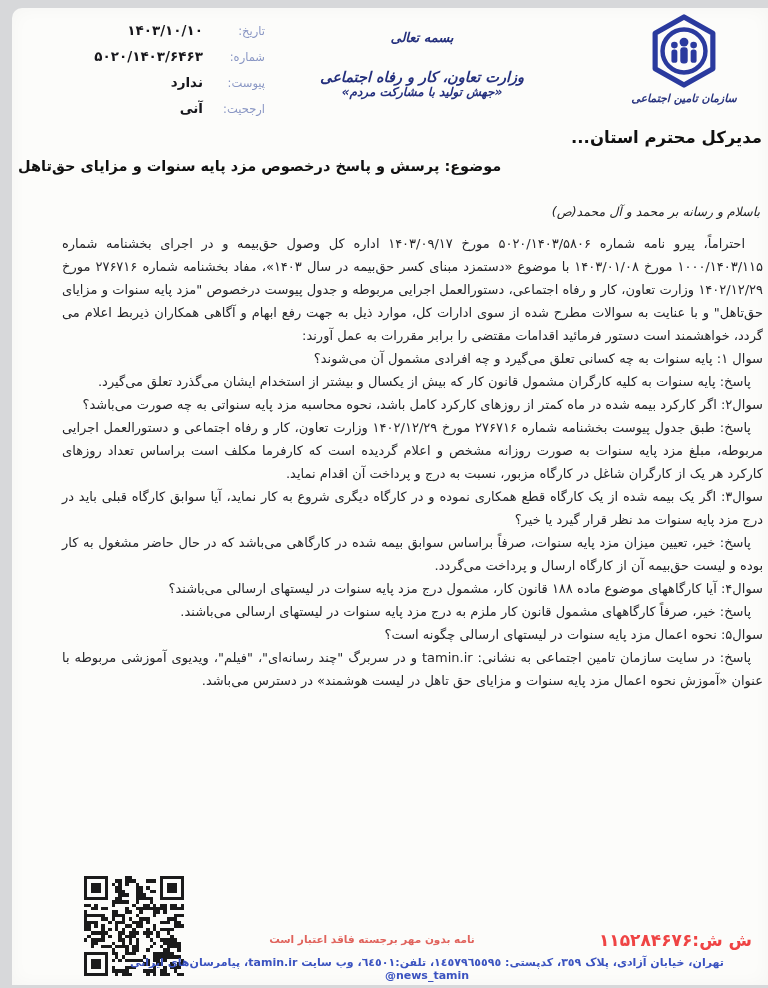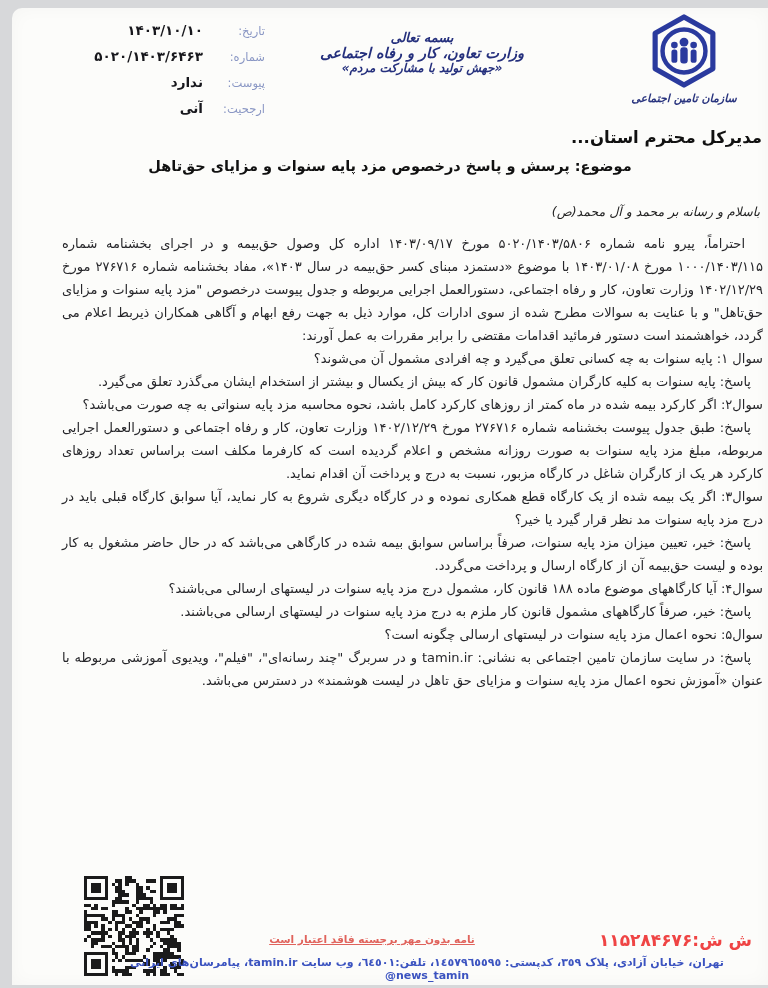--- a/index.html
+++ b/index.html
@@ -13,46 +13,46 @@
     background:#fcfcfa;border-radius:10px 0 0 0;
     box-shadow:inset 0 0 18px rgba(0,0,0,0.03);
   }
   
   .meta{position:absolute;top:14px;left:18px;width:235px;}
   .meta-row{display:flex;direction:rtl;align-items:baseline;height:26px;}
   .meta-label{width:62px;font-size:11.5px;color:#8a97c4;flex:0 0 auto;}
   .meta-value{flex:1;font-size:13.5px;font-weight:bold;color:#17171c;text-align:right;padding-left:70px;}
   .center-head{position:absolute;top:10px;left:295px;width:230px;text-align:center;color:#25307d;}
   .center-head .besmele{font-size:13px;font-weight:bold;font-style:italic;margin-top:12px;}
-  .center-head .ministry{font-size:14.5px;font-weight:bold;font-style:italic;margin-top:0;}
+  .center-head .ministry{font-size:14.5px;font-weight:bold;font-style:italic;margin-top:24px;}
   .center-head .slogan{font-size:12px;font-weight:bold;font-style:italic;}
   .logo-block{position:absolute;top:6px;right:14px;width:140px;text-align:center;}
   .logo-block svg{display:block;margin:0 auto;}
   .org-name{font-size:11px;font-weight:bold;font-style:italic;color:#2a357f;margin-top:4px;white-space:nowrap;}
   
   .recipient{position:absolute;top:120px;right:6px;left:6px;text-align:right;
     font-size:16.5px;font-weight:bold;color:#111;}
-  .subject{position:absolute;top:150px;right:6px;left:6px;text-align:center;
+  .subject{position:absolute;top:150px;right:6px;left:6px;text-align:left;
     font-size:14.5px;font-weight:bold;color:#111;}
   .salutation{position:absolute;top:196px;right:8px;text-align:right;
     font-size:12.5px;font-style:italic;color:#222;}
   
   .body-text{
     position:absolute;top:224px;right:5px;left:50px;
     direction:rtl;text-align:justify;
     font-size:13px;line-height:23px;color:#26262a;
   }
   .body-text p{margin:0;}
   .body-text p.intro{text-indent:18px;}
   .body-text p.a{text-indent:12px;}
   
   .qr{position:absolute;top:868px;left:72px;width:100px;height:100px;}
   .serial{position:absolute;top:922px;right:16px;font-size:17px;font-weight:bold;color:#ef4444;}
   .stamp-note{position:absolute;top:925px;left:235px;width:250px;text-align:center;
-    font-size:10.5px;font-weight:bold;color:#e0635c;text-decoration:underline;}
+    font-size:10.5px;font-weight:bold;color:#e0635c;}
   .address{position:absolute;top:948px;left:80px;right:6px;text-align:center;
     font-size:11px;font-weight:bold;color:#3b53c0;}
 </style>
 </head>
 <body>
 
 <div class="page">
 
   <div class="meta">
     <div class="meta-row">

